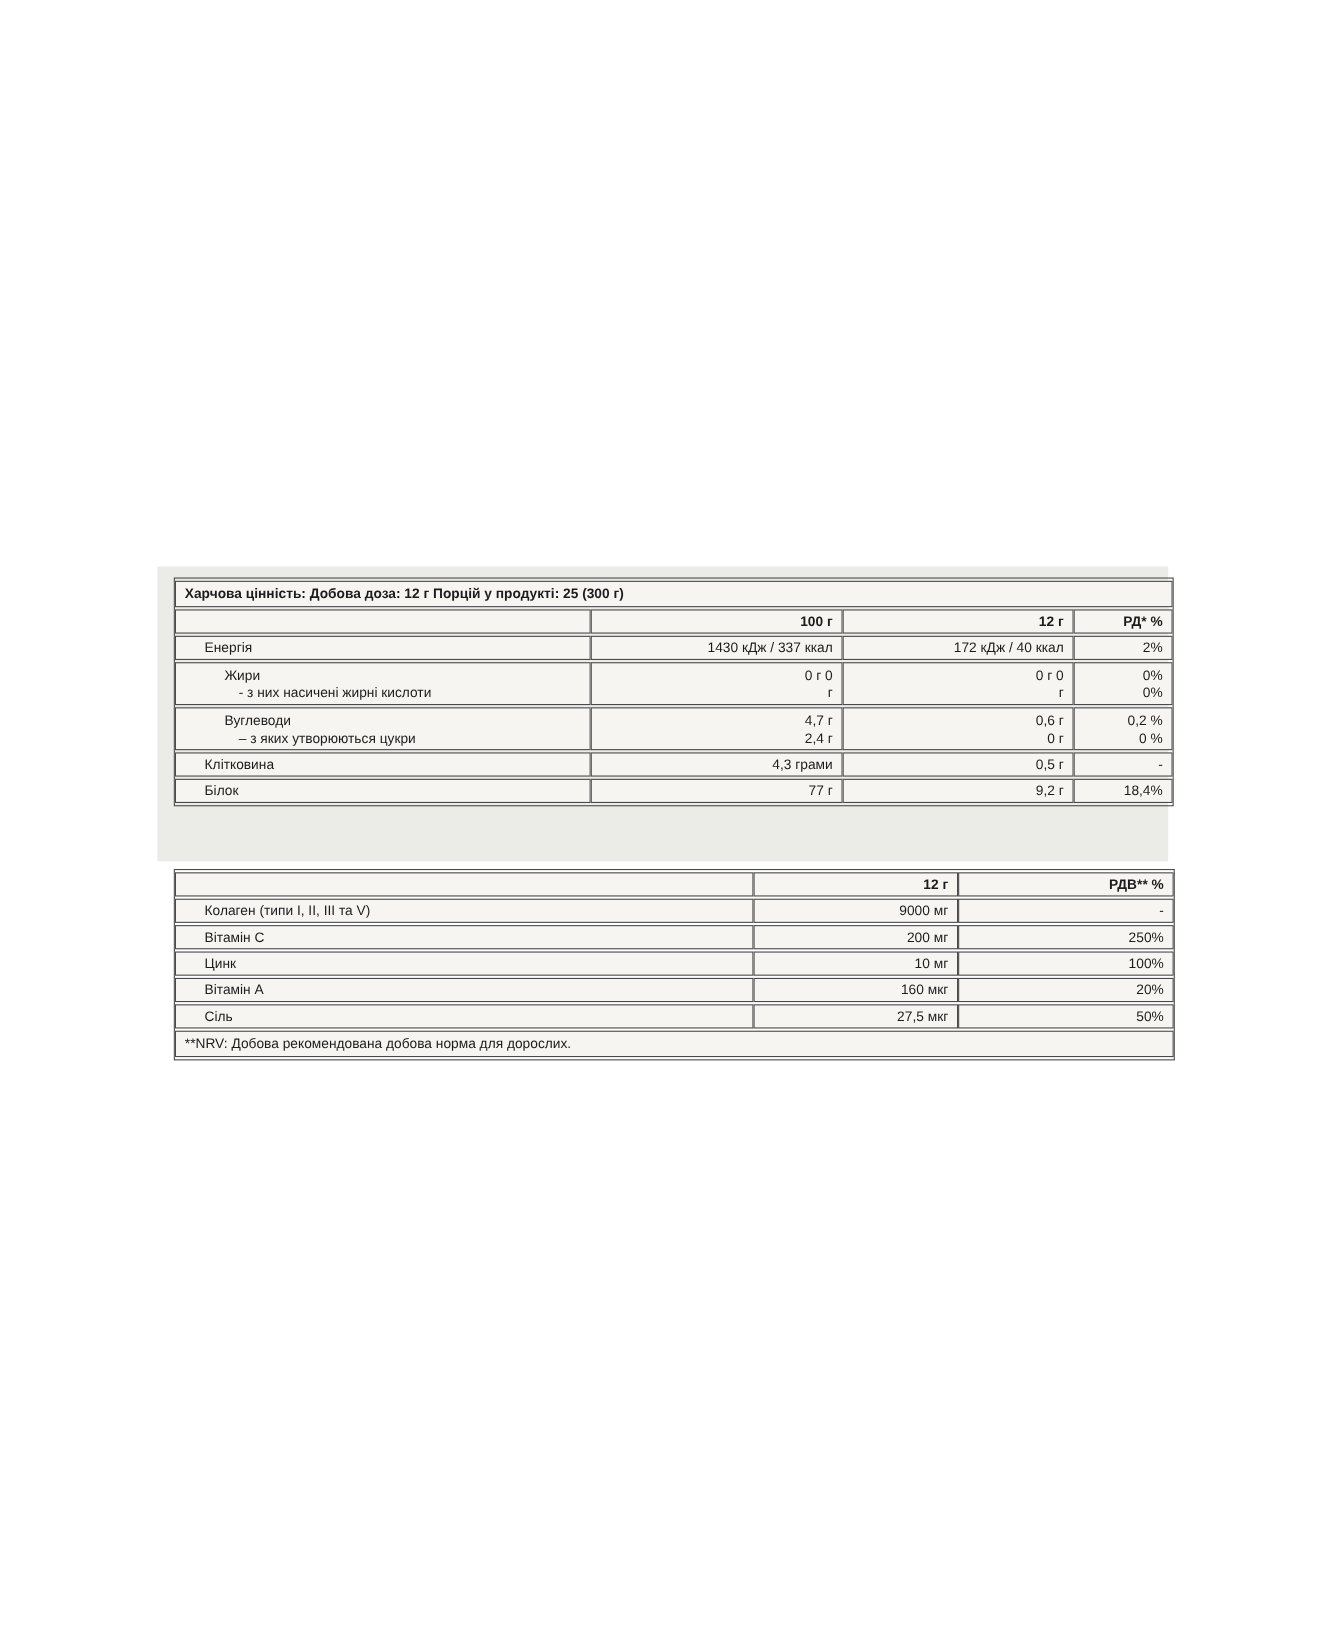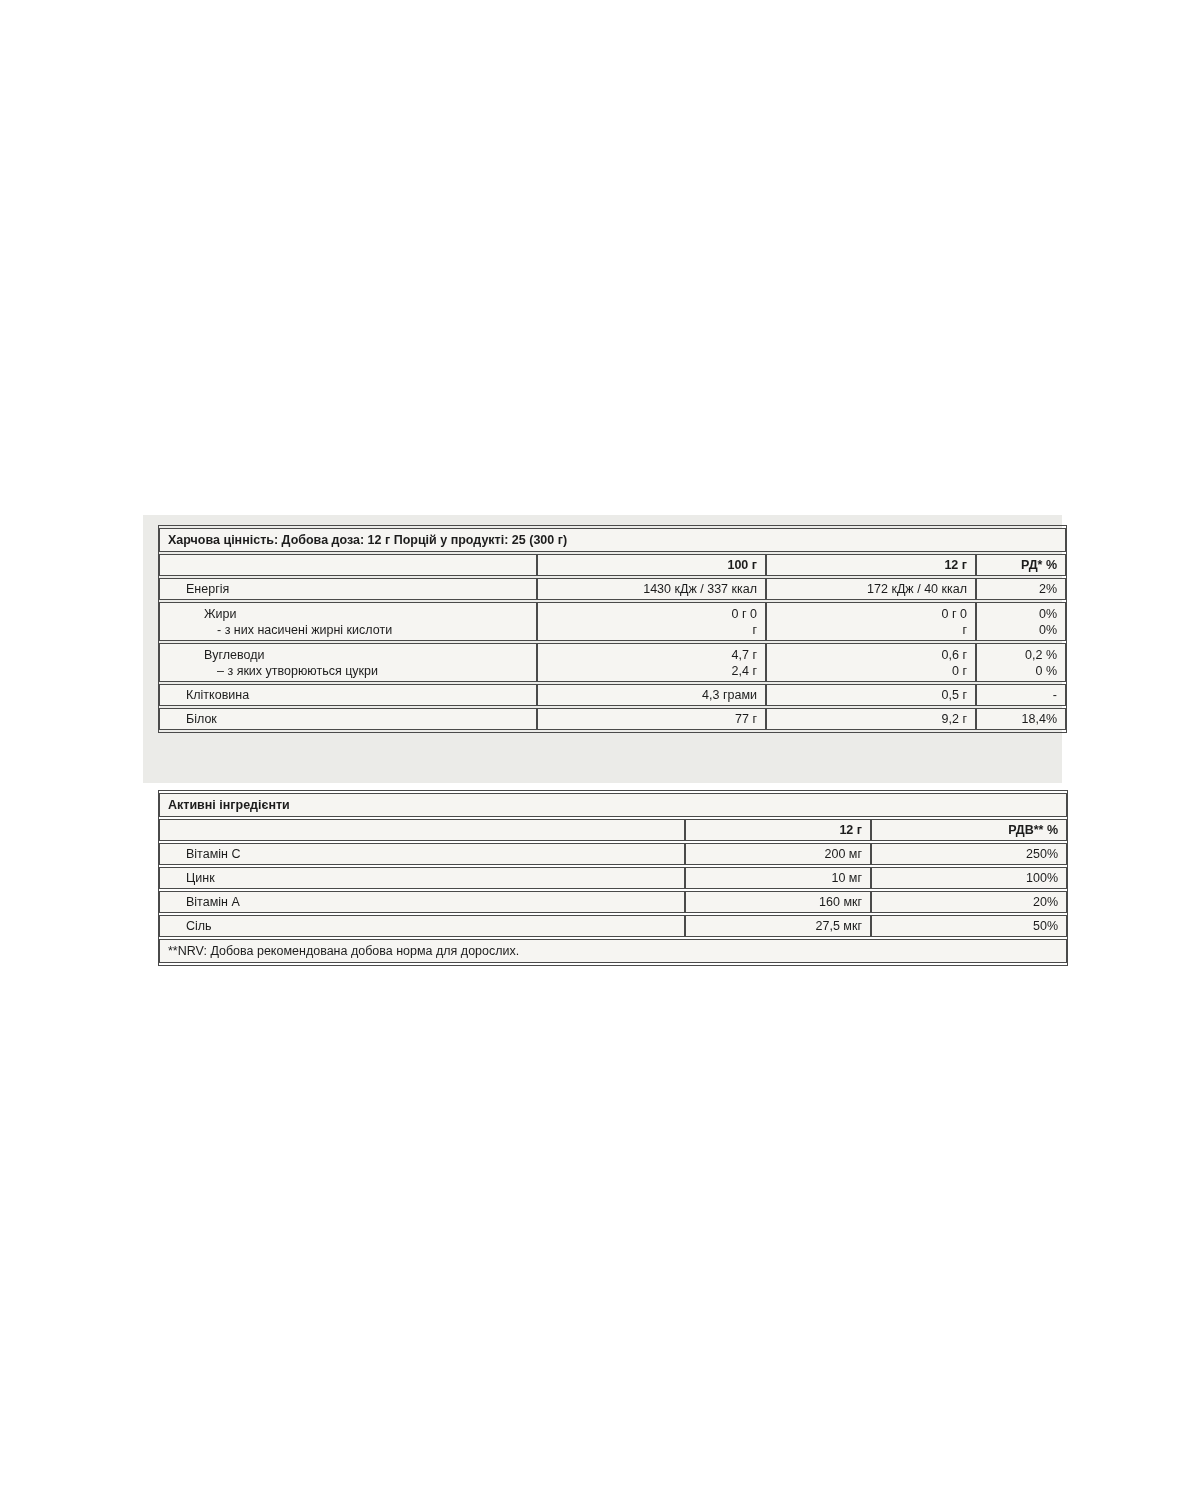--- a/index.html
+++ b/index.html
@@ -119,26 +119,28 @@
   </table>
 
   <table class="nt" id="t2">
     <colgroup>
       <col style="width:526px">
         <col style="width:186px">
         <col style="width:196px">
     </colgroup>
     <tbody>
       <tr>
-        <td class="title" colspan="3">Активні інгредієнти</td>
-      </tr>
-      <tr>
         <td class="lbl empty-h"></td>
         <td class="hdr empty-h">12 г</td>
         <td class="hdr empty-h">РДВ** %</td>
+      </tr>
+      <tr class="r1">
+        <td class="lbl">Колаген (типи I, II, III та V)</td>
+        <td class="val">9000 мг</td>
+        <td class="val">-</td>
       </tr>
       <tr class="r1">
         <td class="lbl">Вітамін C</td>
         <td class="val">200 мг</td>
         <td class="val">250%</td>
       </tr>
       <tr class="r1">
         <td class="lbl">Цинк</td>
         <td class="val">10 мг</td>
         <td class="val">100%</td>

